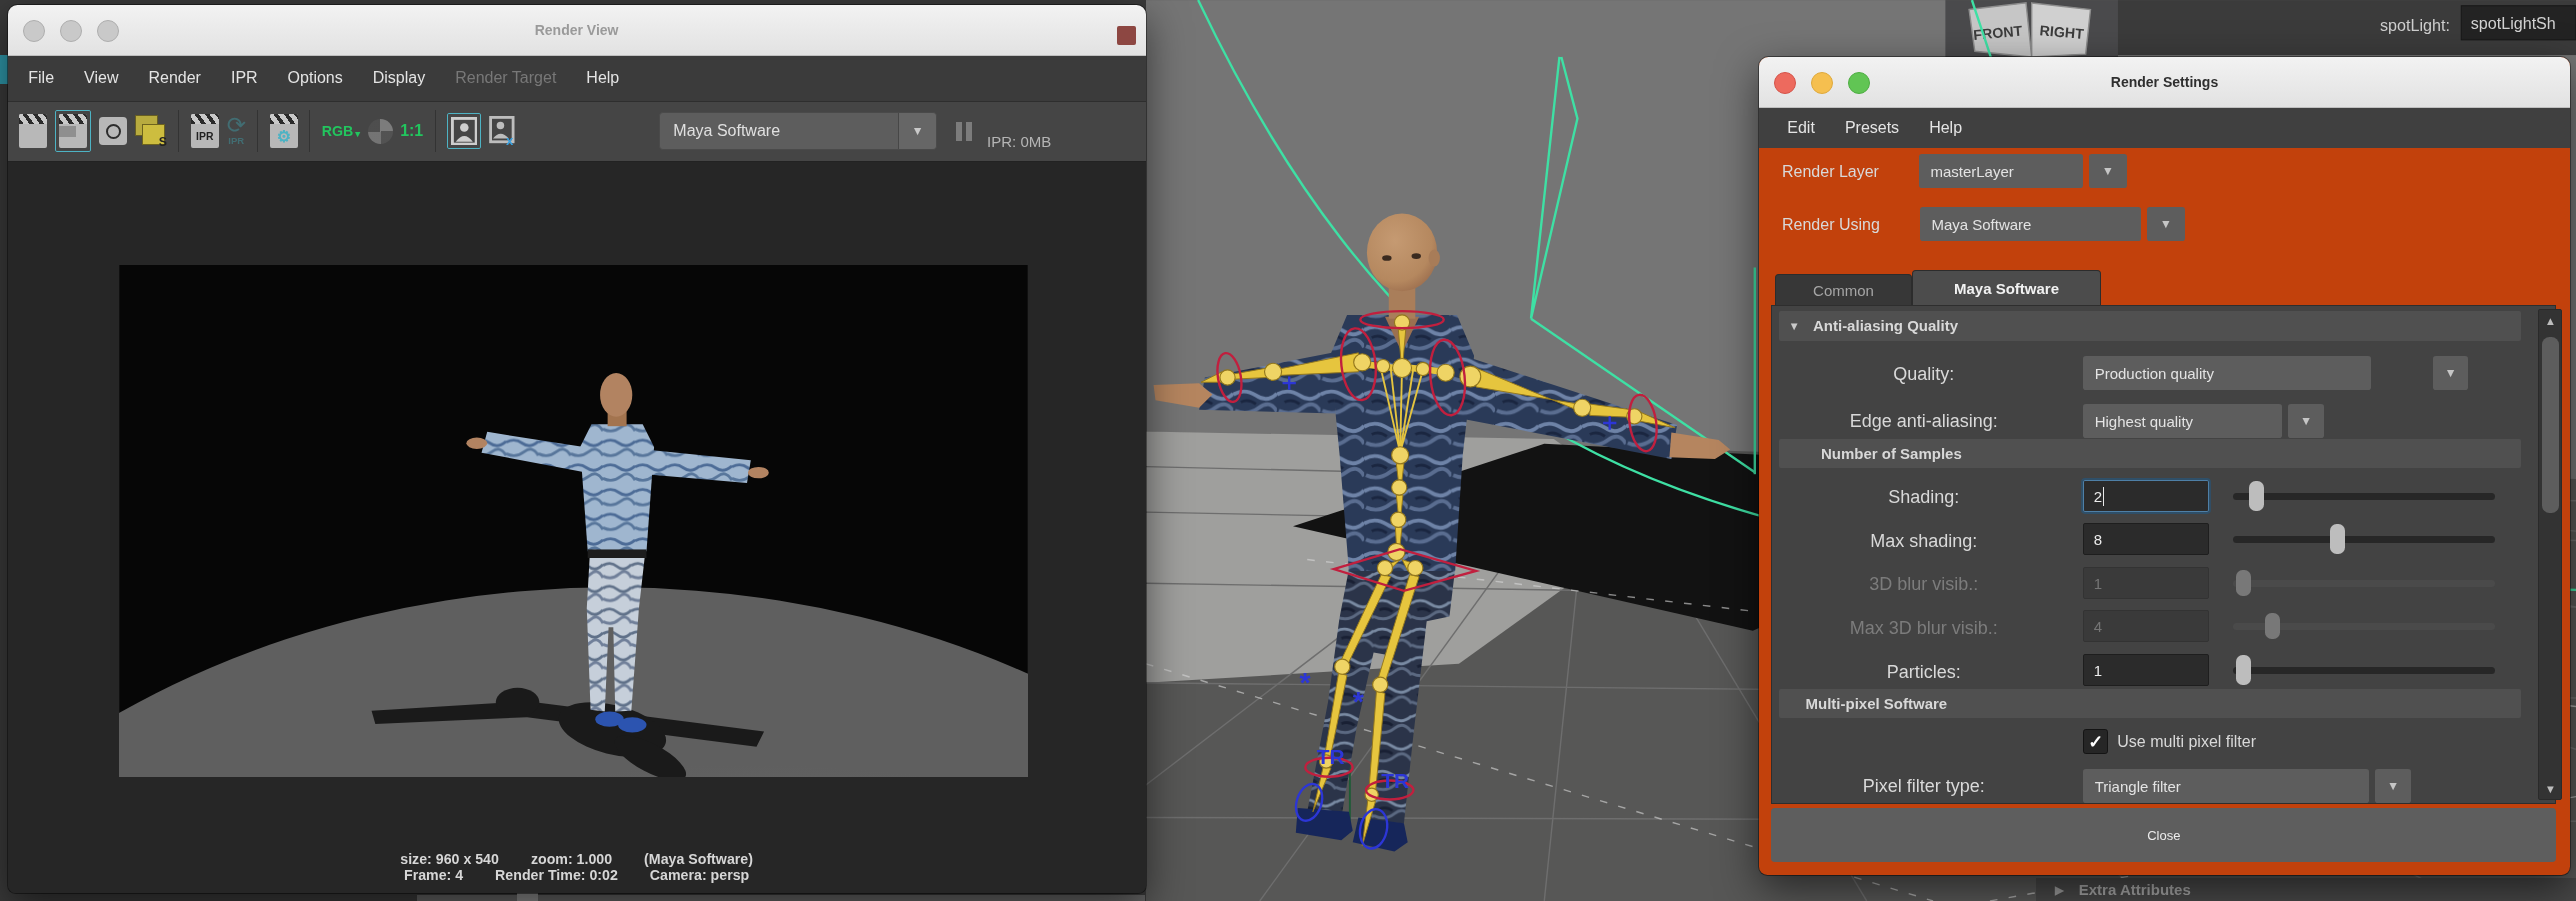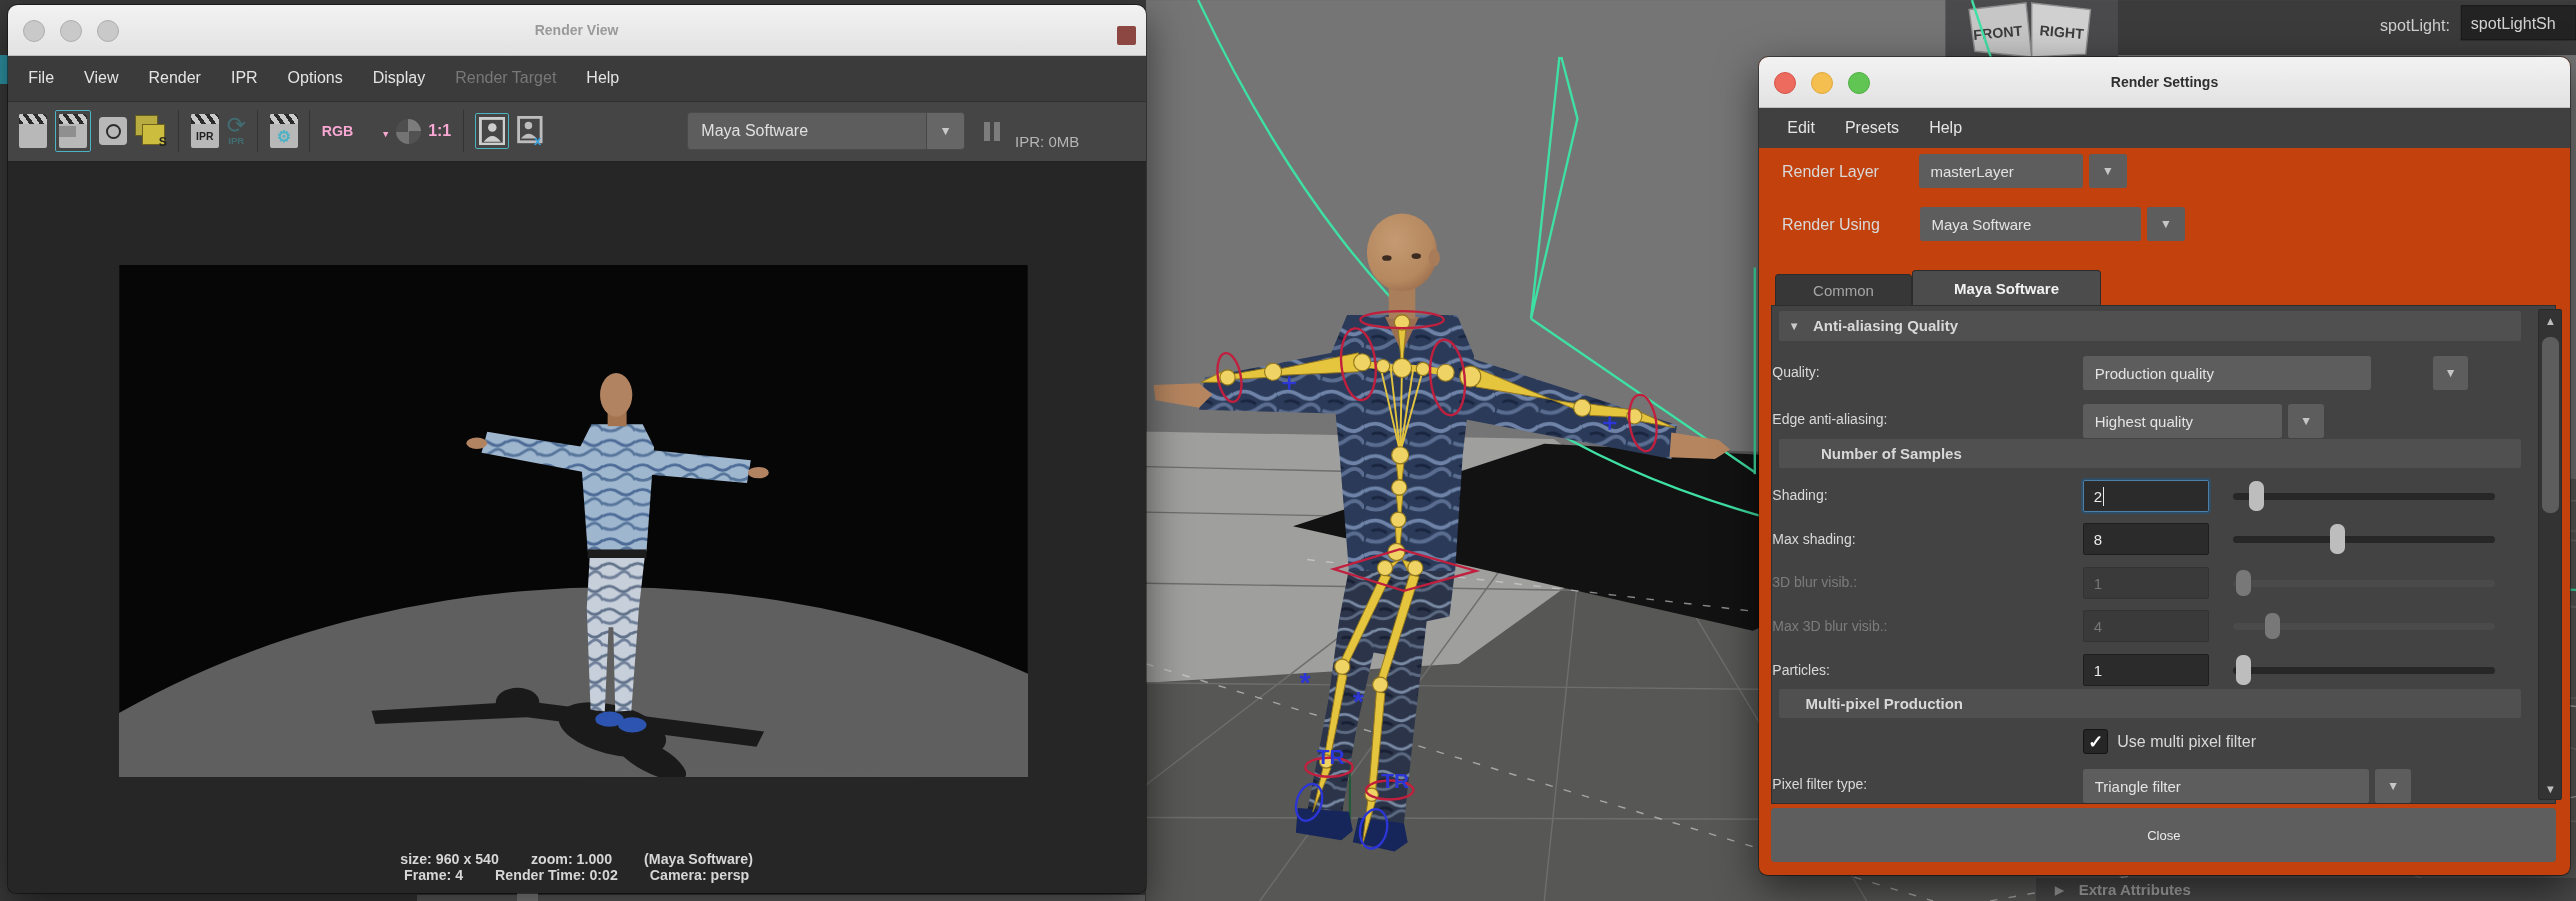--- a/index.html
+++ b/index.html
@@ -36,21 +36,21 @@
                   background:repeating-linear-gradient(55deg,#2b2b2b 0 3.8px,#c9c9c9 3.8px 8.5px); }
   .clap .glyph { position:absolute; left:0; right:0; top:11.4px; bottom:0; display:flex; align-items:center; justify-content:center;
                  font-size:10.4px; font-weight:bold; color:#222; }
   .cam { width:28.5px; height:28.5px; background:#b8b8b8; border-radius:3.8px; display:flex; align-items:center; justify-content:center; }
   .cam i { width:15px; height:15px; border:2.8px solid #2c2c2c; border-radius:50%; }
   .seq { width:32px; height:32px; position:relative; }
   .seq .f1,.seq .f2 { position:absolute; width:23px; height:21px; background:#cdbd3f; border:0.9px solid #6d631e; }
   .seq .f1 { left:0; top:0; opacity:.85; }
   .seq .f2 { left:7.6px; top:8.5px; }
   .seq .s { position:absolute; right:0; bottom:-1.9px; font-size:12.3px; font-weight:bold; color:#222; }
-  .txtbtn { color:#f9a8d4; font-weight:bold; font-size:14.2px; letter-spacing:0;gap:28px; }
+  .txtbtn { color:#22c55e; font-weight:bold; font-size:14.2px; letter-spacing:0; }
   .alpha-circ { width:25px; height:25px; border-radius:50%; opacity:.55;
                 background:conic-gradient(#a9a9a9 0 25%, #5d5d5d 0 50%, #9a9a9a 0 75%, #555 0); }
   .dimmed { opacity:.5; }
   .rv-dd { margin-left:138px; width:278px; height:38px; background:#5d5d5d; border-radius:3.8px; display:flex; align-items:center;
            color:#e0e0e0; font-size:16px; border:0.9px solid #4a4a4a; }
   .rv-dd .val { flex:1; padding-left:13.3px; }
   .rv-dd .arr { width:38px; height:100%; border-left:0.9px solid #474747; background:#666; border-radius:0 3.8px 3.8px 0;
                 display:flex; align-items:center; justify-content:center; color:#c9c9c9; font-size:12.3px; }
   .pausebars { display:flex; gap:4.7px; margin-left:19px; opacity:.65; }
   .pausebars i { width:5.7px; height:19px; background:#9a9a9a; }
@@ -73,21 +73,21 @@
             display:flex; align-items:center; justify-content:center; color:#c6c6c6; font-size:12.3px; }
   .tab { position:absolute; display:flex; align-items:center; justify-content:center; font-size:15px;
          border:0.9px solid #2c2c2c; border-bottom:none; border-radius:3.8px 3.8px 0 0; }
   #tab-common { left:16px; top:217px; width:137px; height:32px; background:#373737; color:#a5a5a5; }
   #tab-maya-sw { left:153px; top:213px; width:189px; height:36px; background:#4c4c4c; color:#f2f2f2; font-weight:bold; }
   #rs-content { position:absolute; left:12.3px; top:248px; width:785px; height:499px; background:#434343;
                 border:0.9px solid #2e2e2e; overflow:hidden; }
   .sechead { position:absolute; left:6.6px; width:742px; height:30px; background:#505050; border-radius:1.9px;
              display:flex; align-items:center; color:#d8d8d8; font-weight:bold; font-size:15px; }
   .sechead .tri { color:#c9c9c9; font-size:11.4px; margin:0 13.3px 0 9.5px; }
-  .flabel { position:absolute; width:303px; text-align:left; color:#d9d9d9; font-size:14px; }
+  .flabel { position:absolute; width:303px; text-align:center; color:#d9d9d9; font-size:18px; }
   .flabel.dis { color:#7c7c7c; }
   .nfield { position:absolute; left:311px; width:126px; height:32px; background:#2b2b2b; border:0.9px solid #1e1e1e;
             border-radius:1.9px; color:#ececec; font-size:15px; display:flex; align-items:center; padding-left:9.5px; }
   .nfield.dis { background:#3a3a3a; border-color:#333; color:#757575; }
   .nfield.focus { border:1.9px solid #4e7fa6; box-shadow:0 0 0 1.9px #2f4f68; }
   .caret { width:0.9px; height:19px; background:#e8e8e8; margin-left:0.9px; }
   .slider { position:absolute; left:461px; width:262px; height:32px; }
   .slider .track { position:absolute; left:0; right:0; top:13.3px; height:6.6px; border-radius:3.8px; background:#272727; }
   .slider.dis .track { background:#4a4a4a; }
   .slider .thumb { position:absolute; top:0.9px; width:15px; height:30px; border-radius:6.6px; background:#bdbdbd; }
@@ -554,21 +554,21 @@
     <div class="flabel" style="top:356px">Particles:</div>
     <div class="nfield" style="top:348px">
       <span>1</span>
     </div>
     <div class="slider" style="top:348px">
       <div class="track"></div>
         <div class="thumb" style="left: calc(1%);"></div>
     </div>
 
     <div class="sechead" style="top:383px; height:28.5px">
-      <span style="margin-left:26.6px">Multi-pixel Production</span>
+      <span style="margin-left:26.6px">Multi-pixel Software</span>
     </div>
     <div class="checkbox" style="top:423px">
       <span>✓</span>
     </div>
     <div class="rs-row" style="left:345px; top:423px; height:25px; position:absolute">
       <span>Use multi pixel filter</span>
     </div>
     <div class="flabel" style="top:470px">Pixel filter type:</div>
     <div class="dd abs" style="left:311px; top:463px; width:286px">
       <span class="val">Triangle filter</span>

